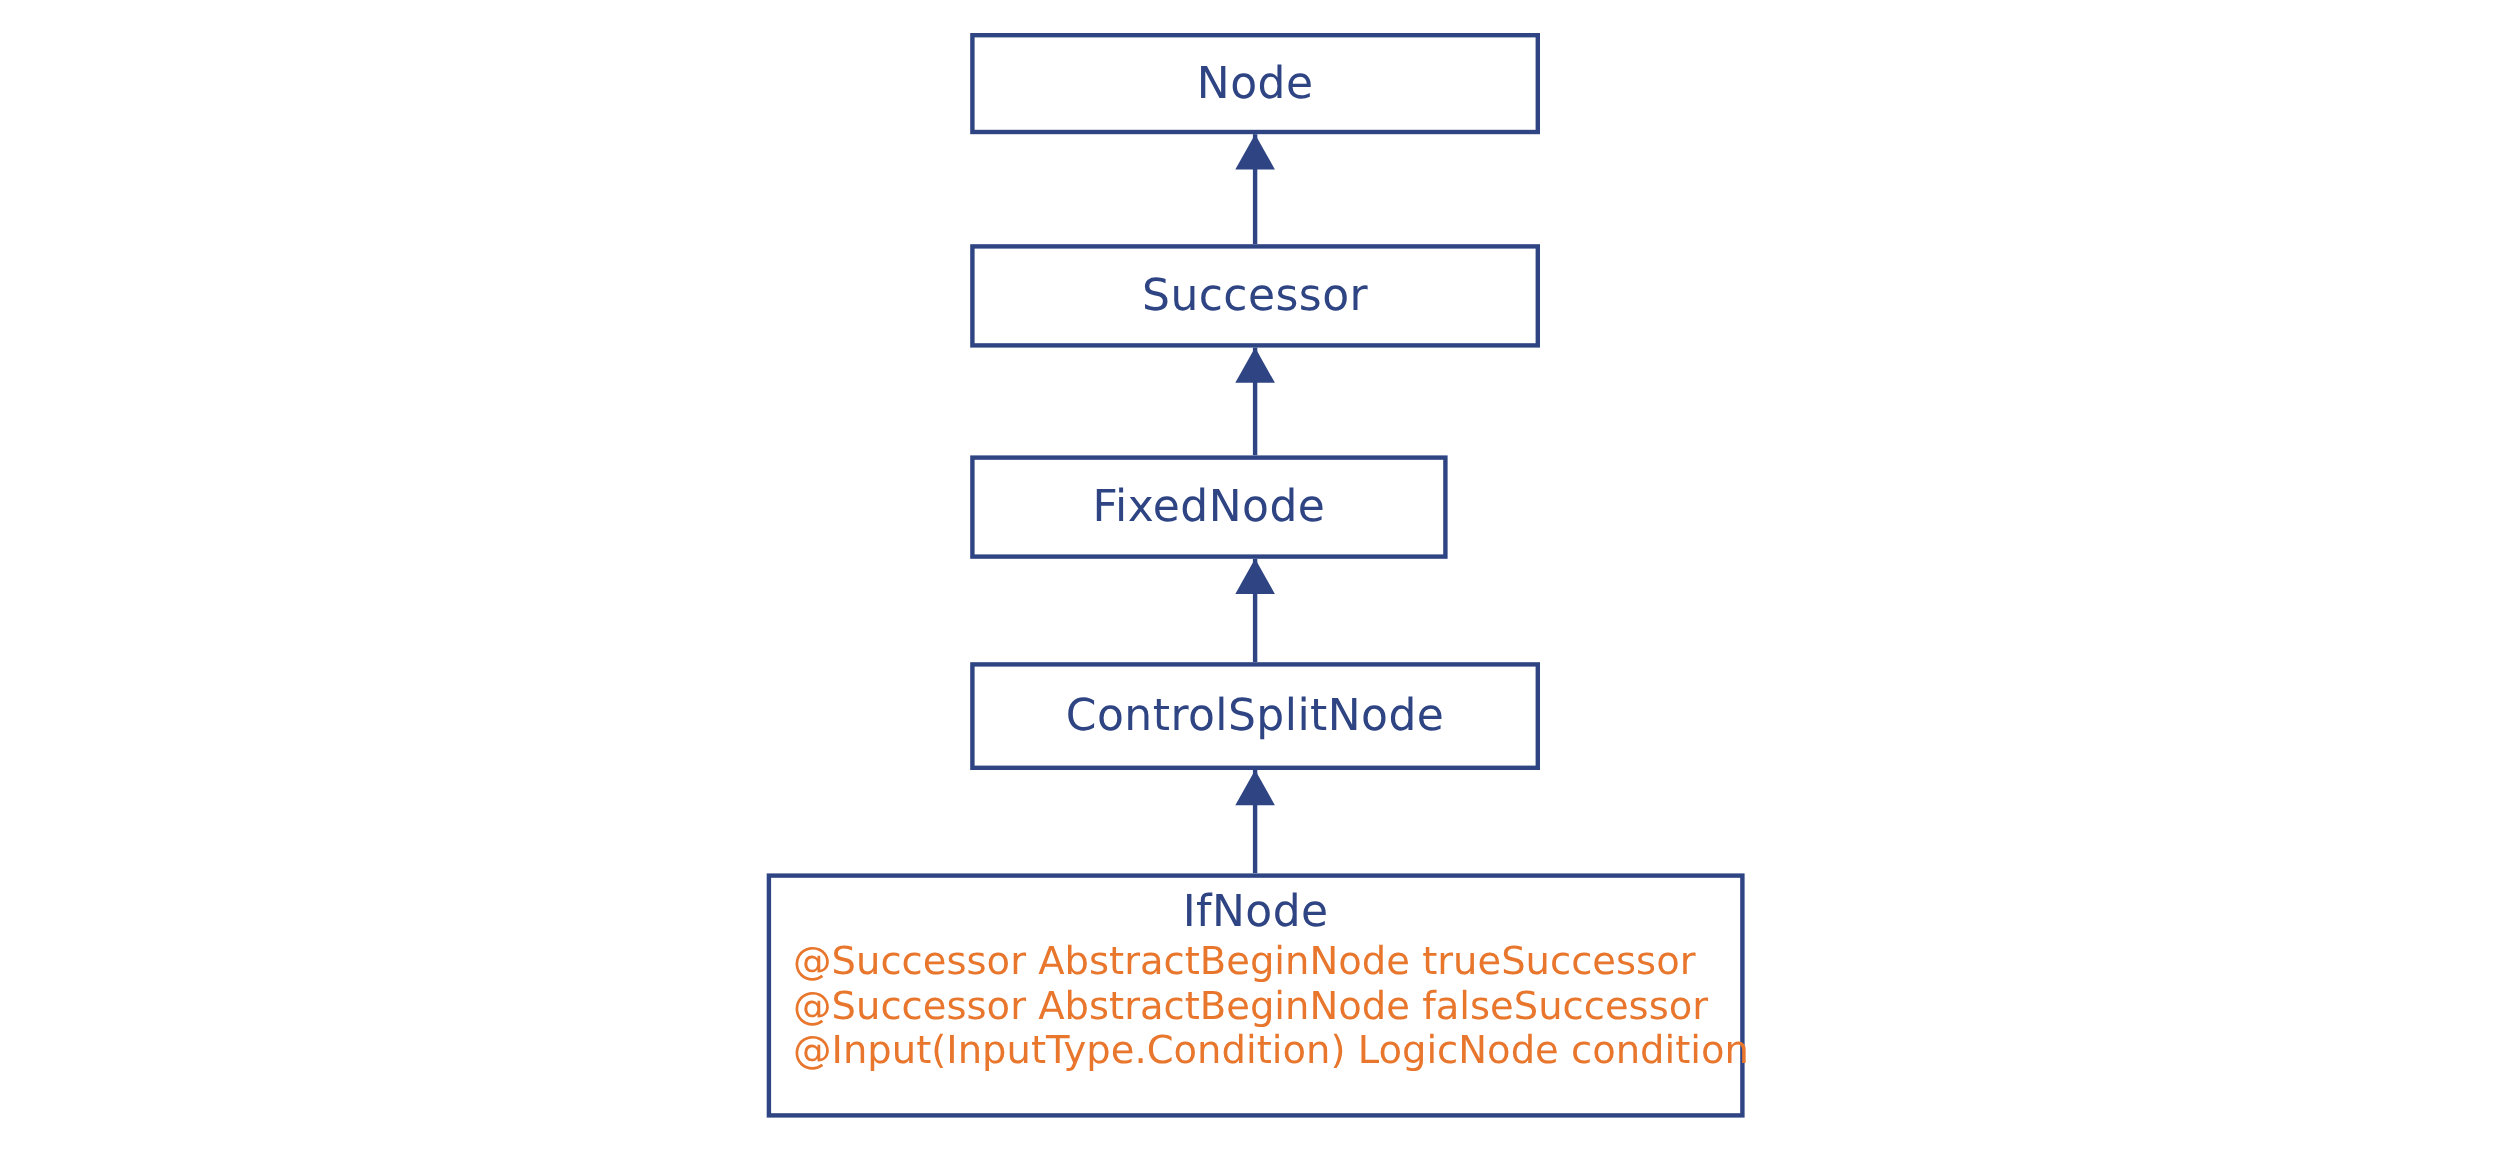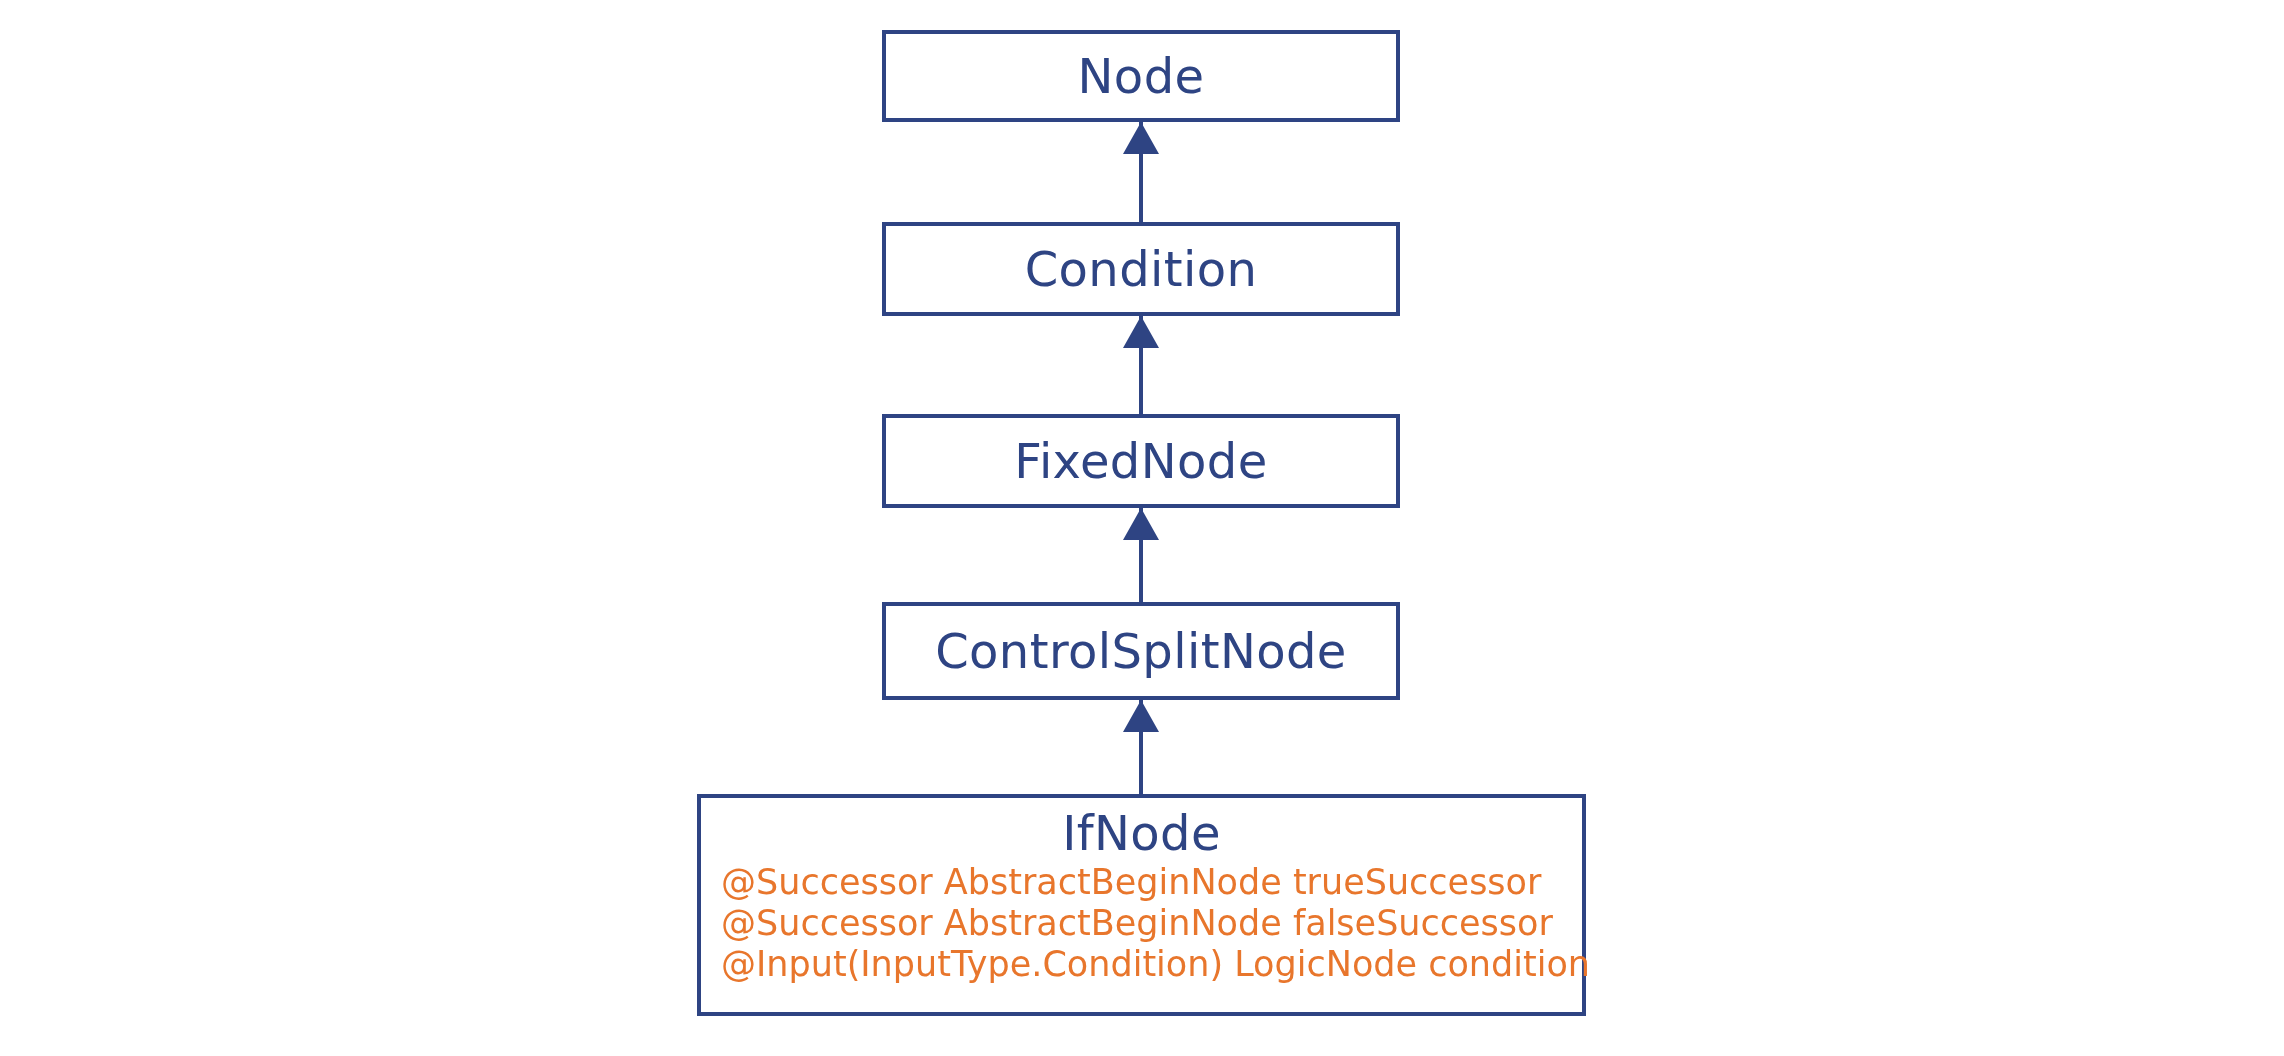--- a/index.html
+++ b/index.html
@@ -28,31 +28,31 @@
     background: #ffffff;
     border: 4px solid #2e4483;
     display: flex;
     flex-direction: column;
     align-items: center;
     justify-content: center;
   }
   .class-name {
     color: #2e4483;
     font-family: "DejaVu Sans", sans-serif;
-    font-size: 48px;
+    font-size: 40px;
     line-height: 1.05;
     font-weight: 400;
     letter-spacing: 0.4px;
     white-space: nowrap;
   }
 
   
   .box-node        { left: 882px; top: 30px;  width: 518px; height: 92px; }
   .box-valuenode   { left: 882px; top: 222px; width: 518px; height: 94px; }
-  .box-fixednode   { left: 882px; top: 414px; width: 518px; height: 94px; }
+  .box-fixednode   { left: 882px; top: 414px; width: 434px; height: 94px; }
   .box-controlsplit{ left: 882px; top: 602px; width: 518px; height: 98px; text-align: right; }
 
   
   .box-ifnode {
     left: 697px;
     top: 794px;
     width: 889px;
     height: 222px;
     justify-content: flex-start;
     align-items: center;
@@ -115,21 +115,21 @@
   <div class="class-box box-node">
     <div class="class-name">Node</div>
   </div>
 
   <div class="connector conn-1">
     <div class="stem"></div>
     <div class="arrowhead"></div>
   </div>
 
   <div class="class-box box-valuenode">
-    <div class="class-name">Condition</div>
+    <div class="class-name">Successor</div>
   </div>
 
   <div class="connector conn-2">
     <div class="stem"></div>
     <div class="arrowhead"></div>
   </div>
 
   <div class="class-box box-fixednode">
     <div class="class-name">FixedNode</div>
   </div>

